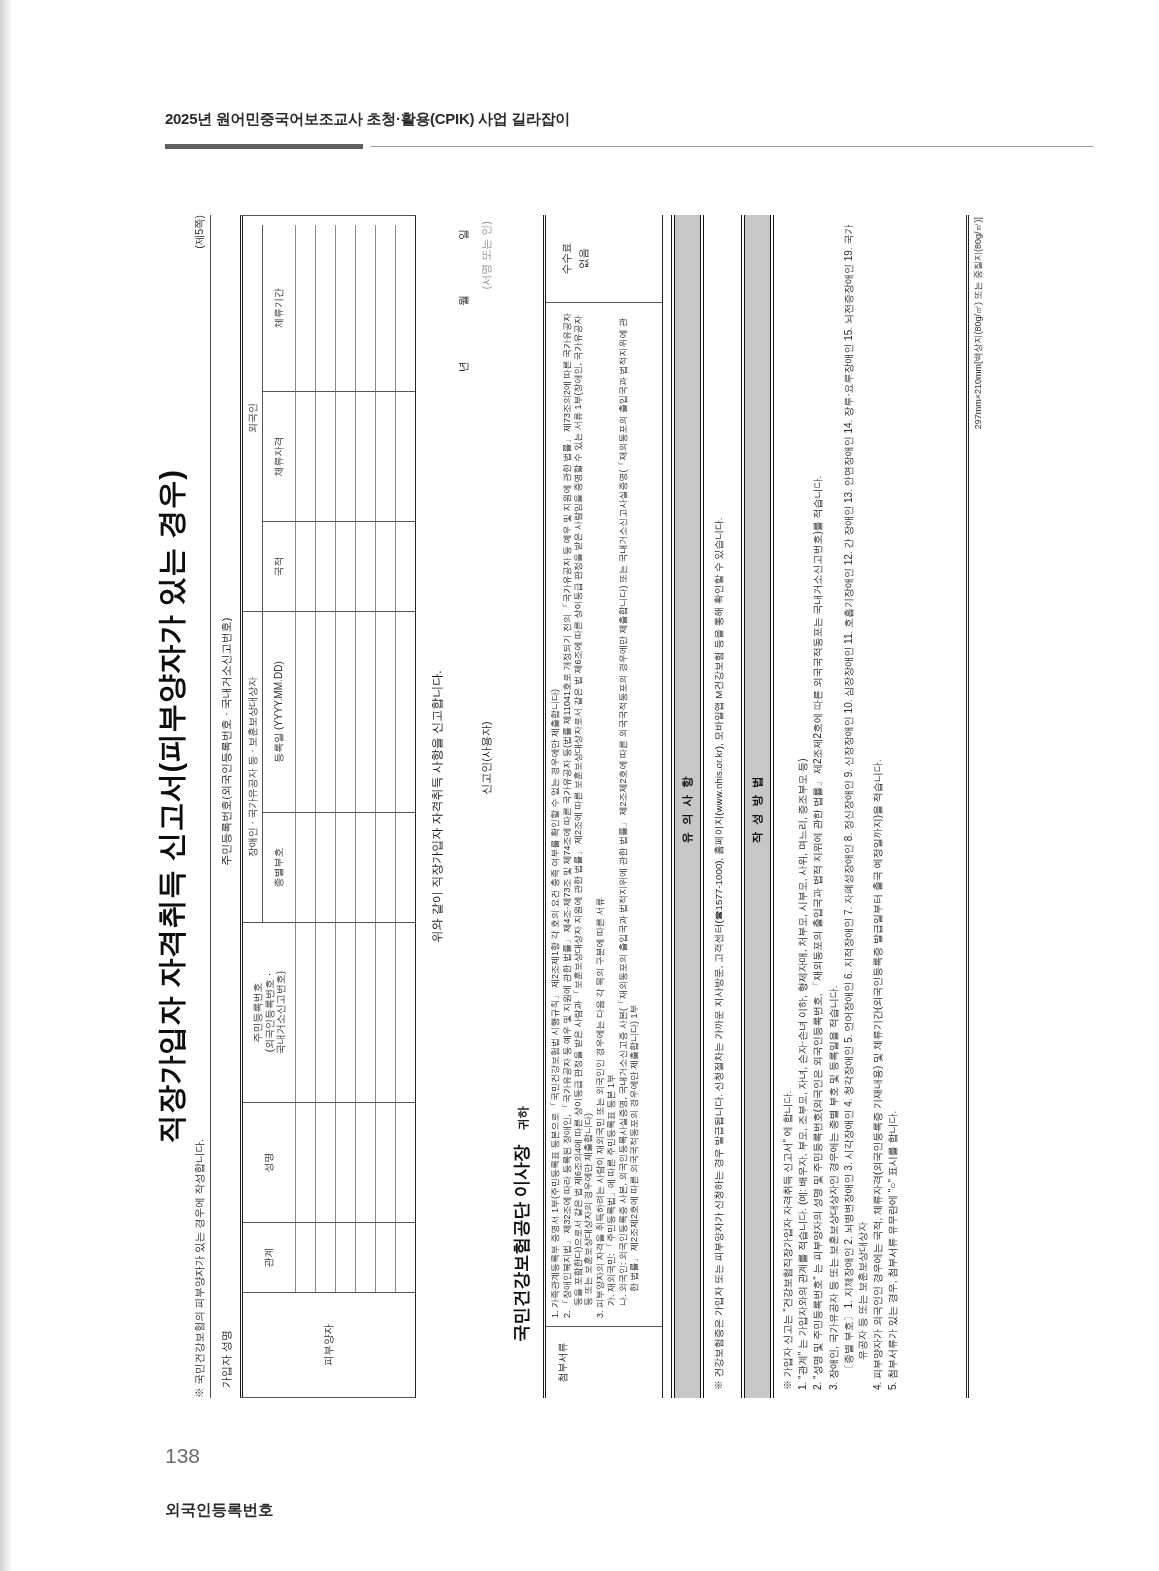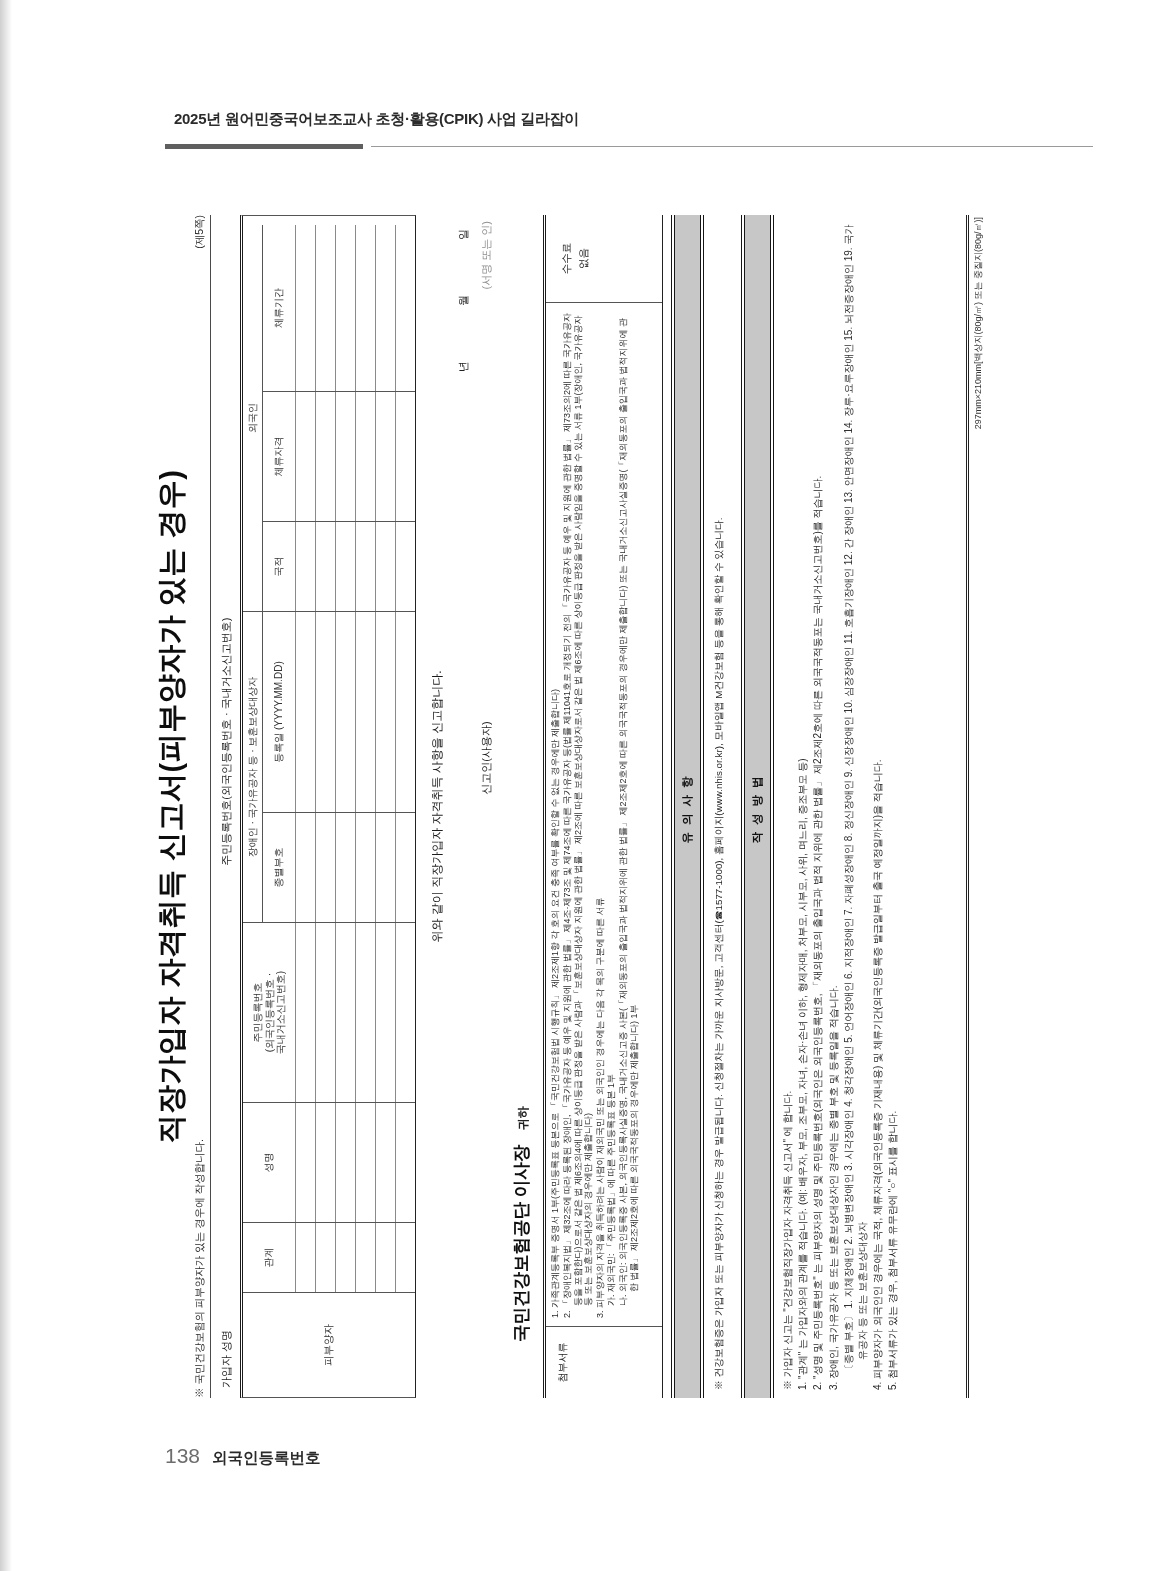--- a/index.html
+++ b/index.html
@@ -4,27 +4,27 @@
 <style>
   html,body{margin:0;padding:0;background:#e8e8e8;}
   *{box-sizing:border-box;}
   .sheet{
     position:relative;width:1159px;height:1571px;background:#ffffff;
     font-family:"Liberation Sans",sans-serif;color:#1e1e1e;overflow:hidden;
   }
   .page-edge{position:absolute;left:0;top:0;width:12px;height:1571px;
     background:linear-gradient(90deg,#cfcfcf,#ffffff);}
   
-  .doc-header{position:absolute;left:174px;top:110px;width:930px;}
+  .doc-header{position:absolute;left:165px;top:110px;width:930px;}
   .doc-header .htitle{font-size:15px;font-weight:bold;color:#2b2b2b;letter-spacing:-0.3px;}
   .hrule{position:absolute;left:165px;top:144px;width:928px;height:6px;}
   .hrule .thick{position:absolute;left:0;top:0;width:198px;height:5px;background:#5f5f5f;}
   .hrule .thin{position:absolute;left:206px;top:2px;width:722px;height:1px;background:#9a9a9a;}
   
-  .doc-footer{position:absolute;left:165px;top:1444px;display:flex;align-items:baseline;gap:12px;}
+  .doc-footer{position:absolute;left:165px;top:1444px;display:flex;align-items:baseline;gap:32px;flex-direction:column;}
   .doc-footer .pnum{font-size:21px;color:#6d6d6d;}
   .doc-footer .org{font-size:15.5px;font-weight:bold;color:#2a2a2a;}
   
   .form-rotor{
     position:absolute;left:155px;top:1398px;width:1183px;height:830px;
     transform:rotate(-90deg);transform-origin:0 0;
     display:flex;flex-direction:column;color:#222;
   }
   .f-title{font-size:29px;font-weight:900;text-align:center;letter-spacing:0.5px;color:#0d0d0d;line-height:1.15;}
   .f-noteline{display:flex;justify-content:space-between;font-size:10.5px;margin-top:5px;margin-bottom:3px;color:#2a2a2a;}

